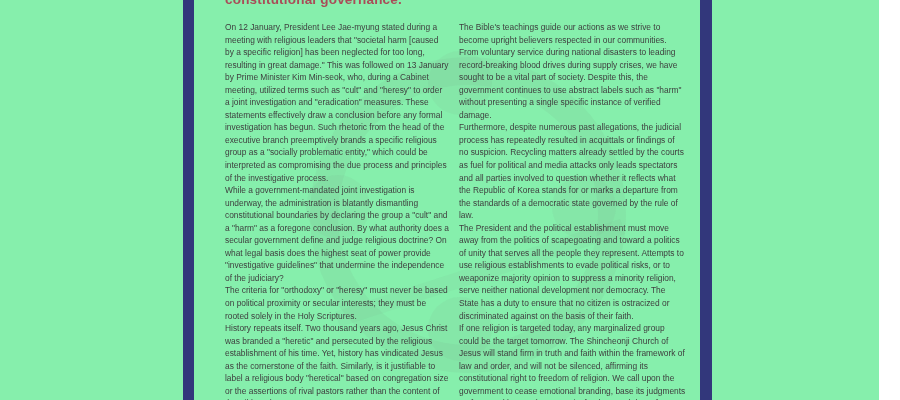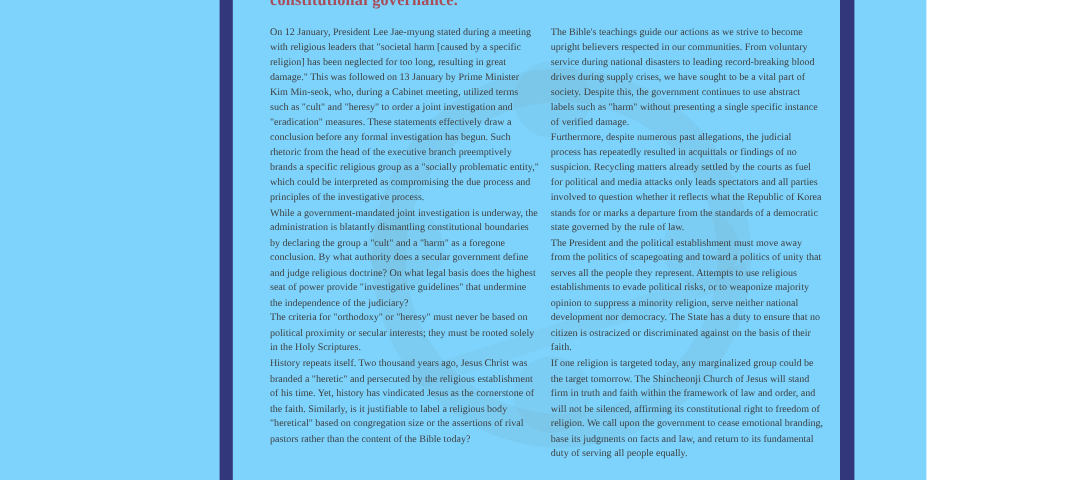--- a/index.html
+++ b/index.html
@@ -6,25 +6,24 @@
     margin: 0;
     padding: 0;
     width: 900px;
     height: 400px;
     background: #ffffff;
     overflow: hidden;
     font-family: "Liberation Sans", sans-serif;
   }
   .page {
     position: relative;
-    width: 772px;
+    width: 879px;
     height: 400px;
-    background: #7dd3fc;
+    background: #86efac;
     overflow: hidden;
-    font-family: Liberation Serif, serif;
   }
   .accent-bar {
     position: absolute;
     top: 0;
     height: 400px;
     background: #32377b;
   }
   .accent-bar.left  { left: 183px; width: 11px; }
   .accent-bar.right { left: 700px; width: 12px; }
 

